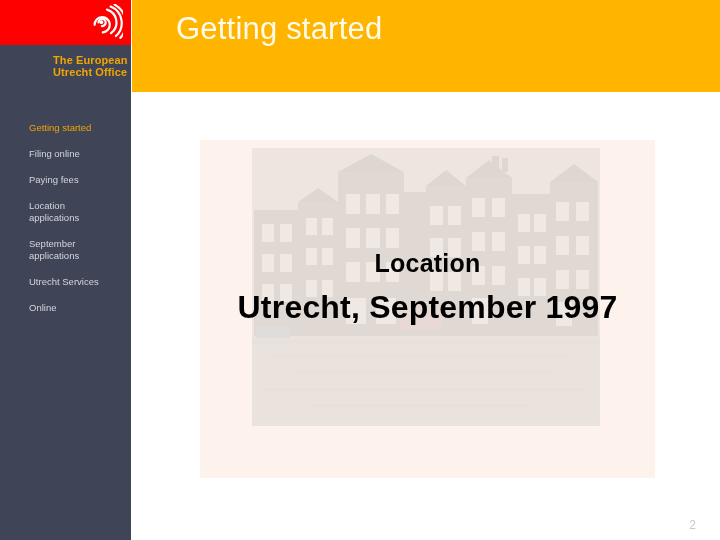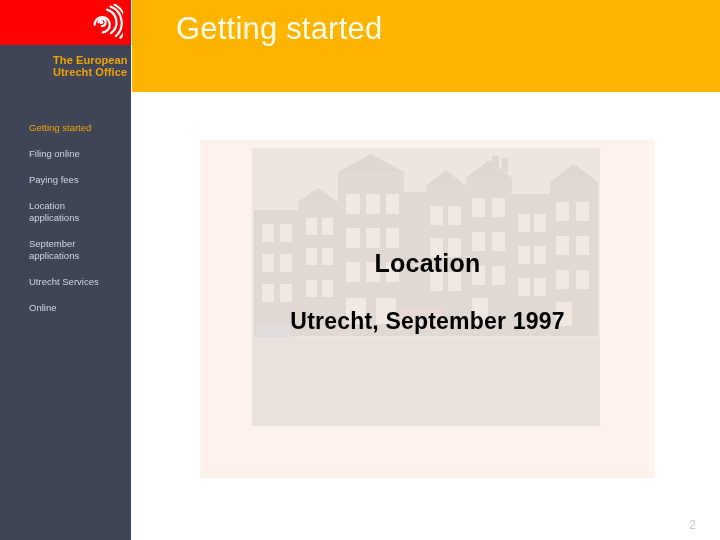--- a/index.html
+++ b/index.html
@@ -78,22 +78,22 @@
     text-align:center;
     pointer-events:none;
   }
   .line-1{
     display:block;
     font-size:25px;line-height:30px;font-weight:bold;color:#000000;
     letter-spacing:.2px;
   }
   .line-2{
     display:block;
-    margin-top:28px;
-    font-size:23px;line-height:30px;font-weight:bold;color:#000000;
+    margin-top:14px;
+    font-size:32px;line-height:30px;font-weight:bold;color:#000000;
     letter-spacing:.2px;
   }
 
   
   .page-number{
     position:absolute;right:24px;bottom:8px;
     font-size:12px;color:#c9c9c9;
   }
 </style>
 </head>

